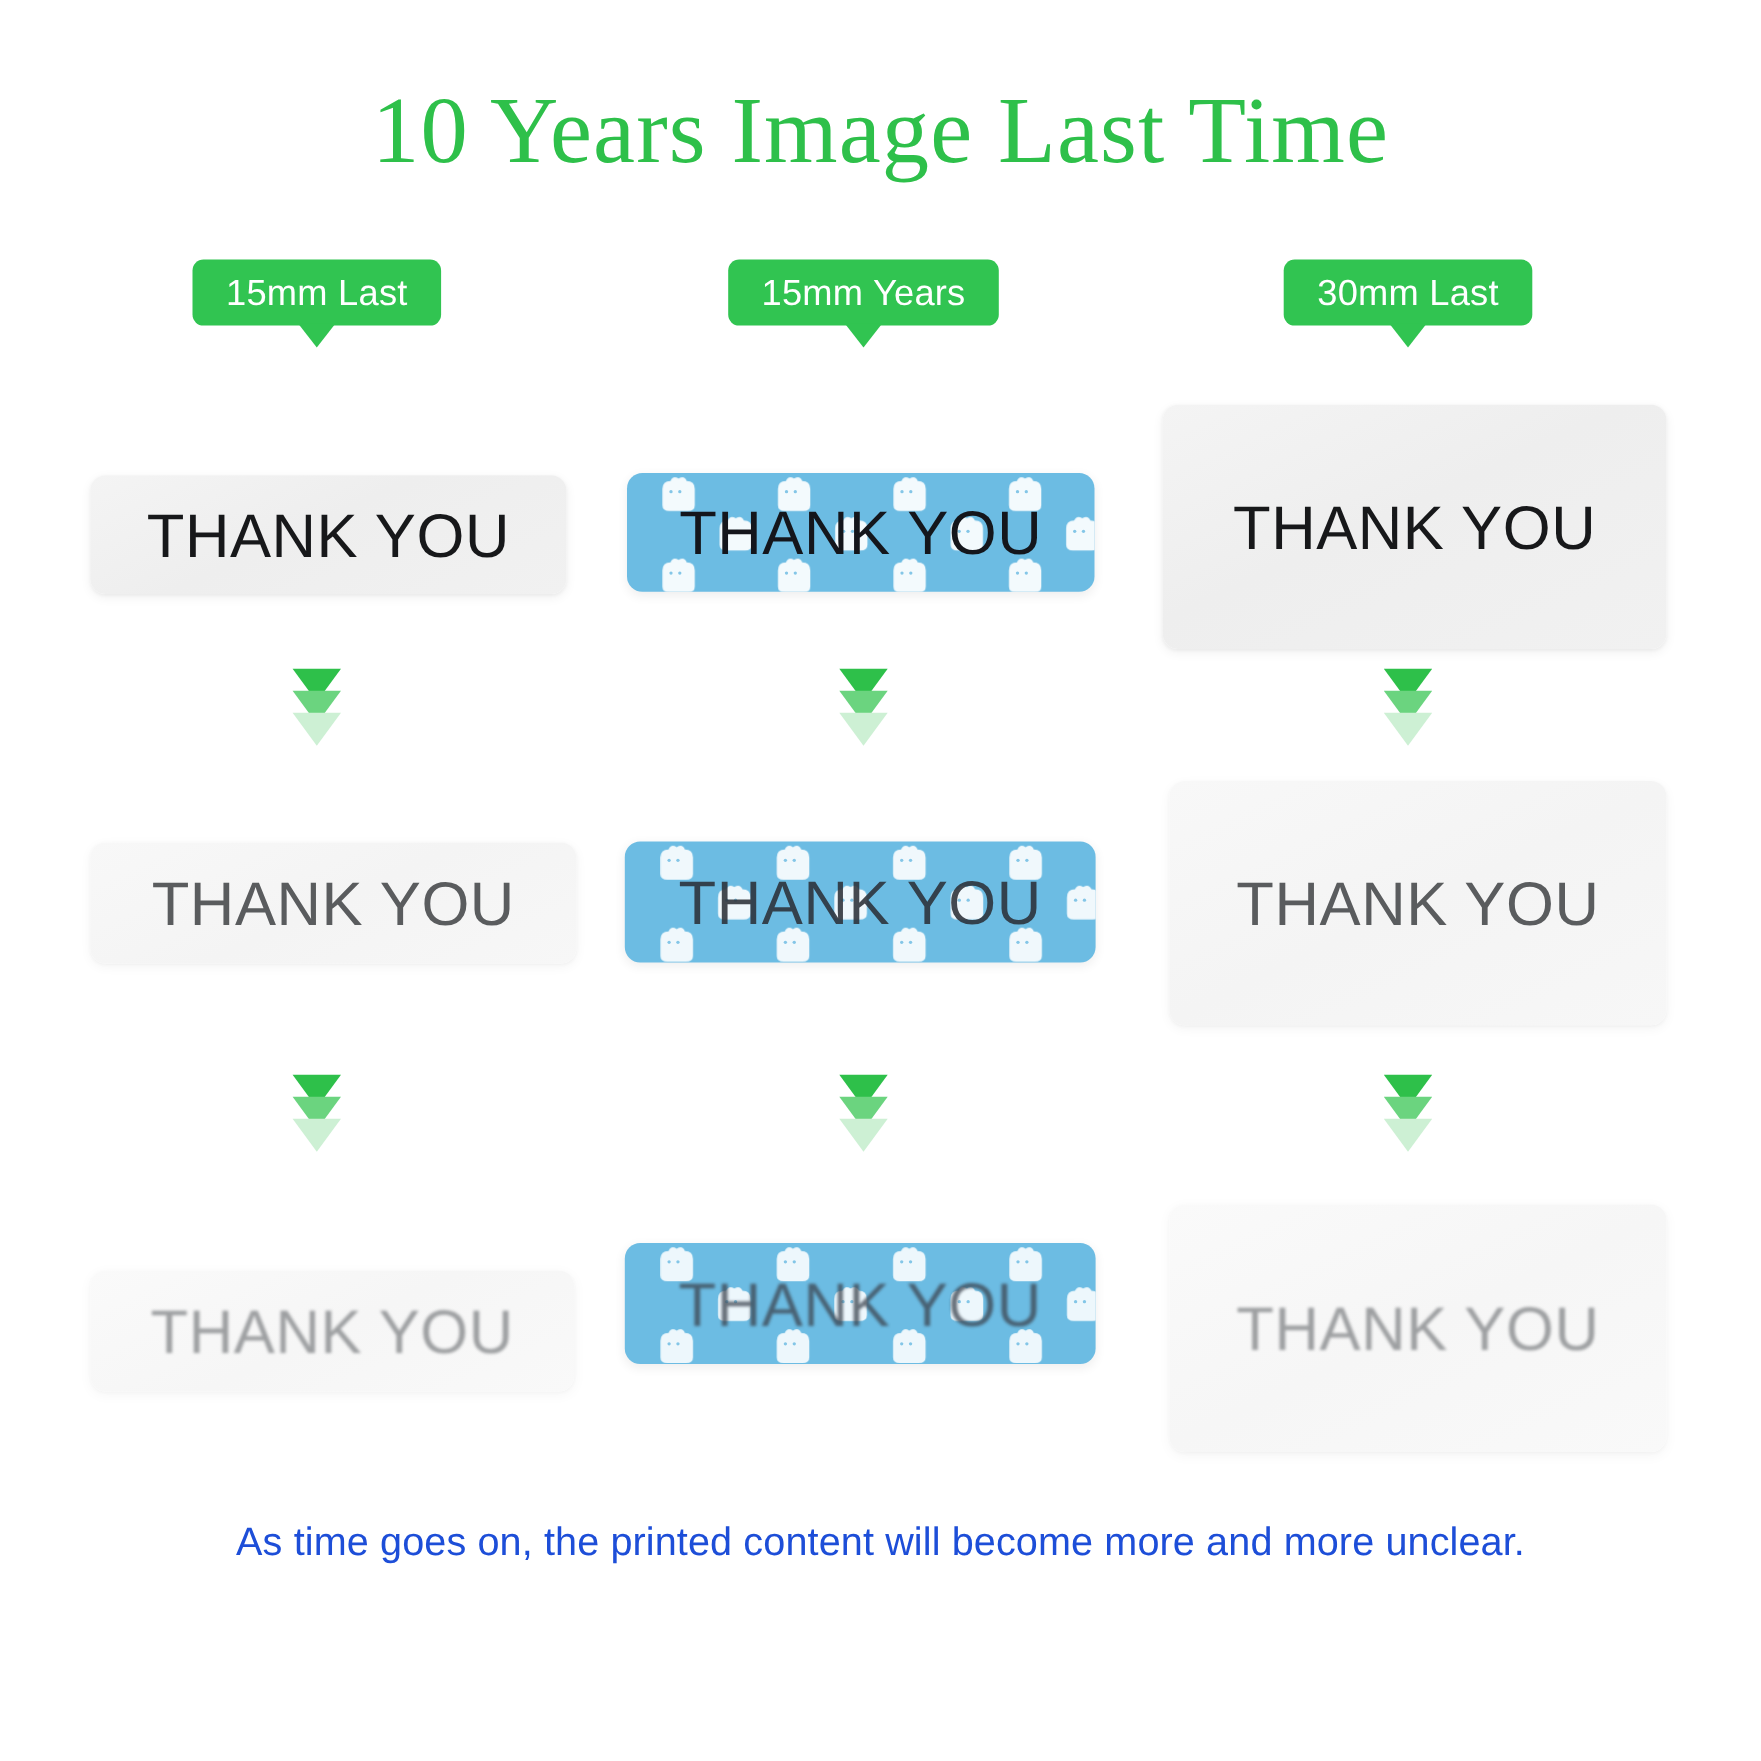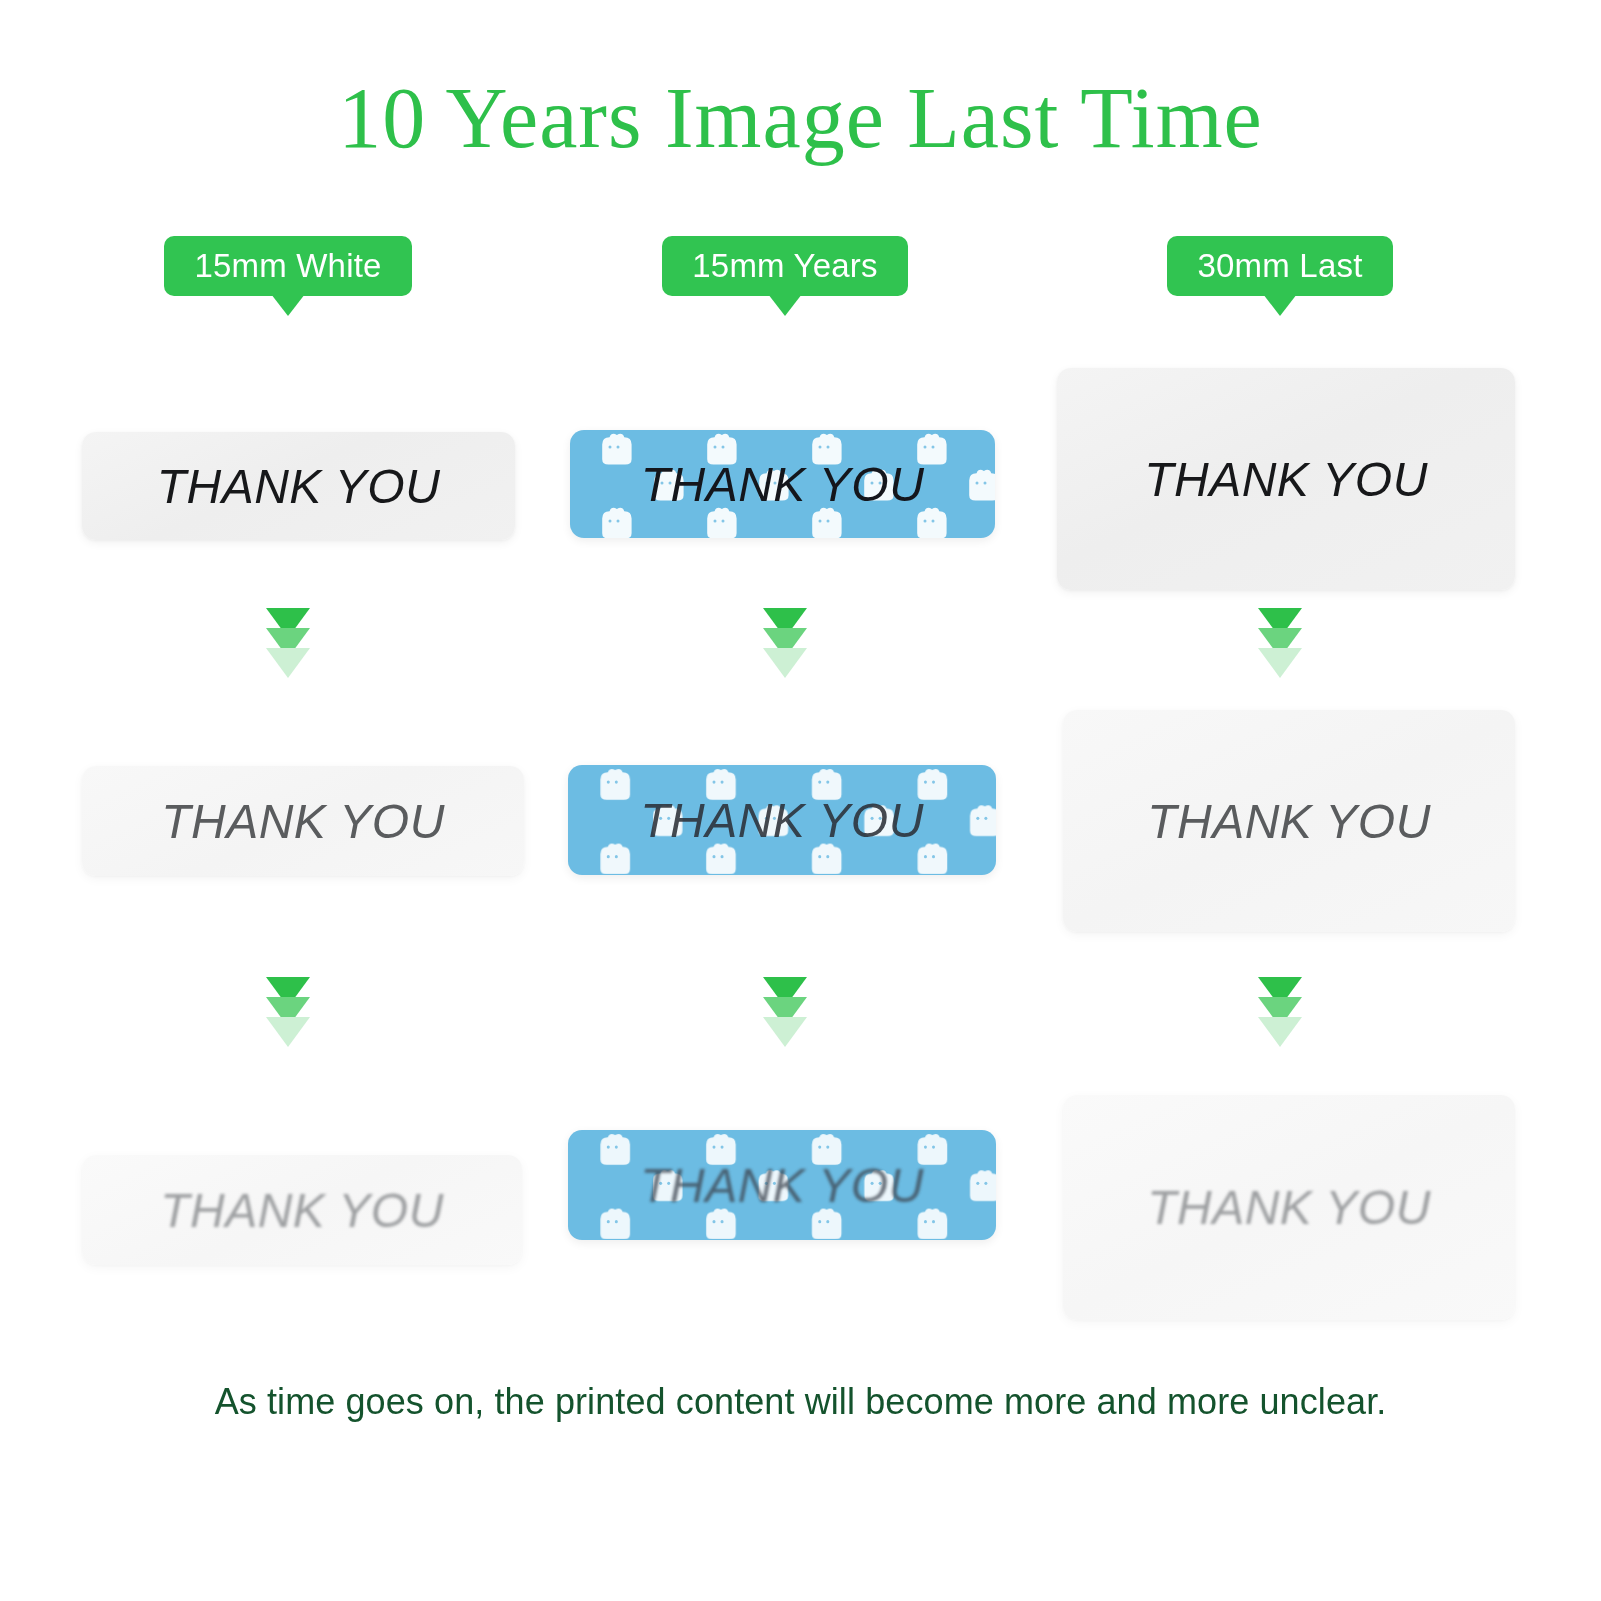--- a/index.html
+++ b/index.html
@@ -112,26 +112,25 @@
   }
   .bear-pattern {
     position: absolute;
     inset: 0;
     pointer-events: none;
   }
 
   .card-text {
     position: relative;
     z-index: 2;
-    font-size: 48px;
+    font-size: 56px;
     font-weight: 400;
     letter-spacing: 0.5px;
     white-space: nowrap;
     font-family: "Liberation Sans", sans-serif;
-    font-style: italic;
   }
   .card-text.t0 { color: #17181a; }
   .card-text.t1 { color: #5a5c5e; }
   .card-text.t2 { color: #9d9fa1; }
   .card-text.b0 { color: #14161c; }
   .card-text.b1 { color: #2c3038; opacity: 0.88; }
   .card-text.b2 { color: #3d4550; opacity: 0.76; }
 
   .blur1 { filter: blur(0.7px); }
   .blur2 { filter: blur(1.5px); }
@@ -157,37 +156,37 @@
 
   
   .caption {
     position: absolute;
     top: 1381px;
     left: 0;
     width: 1601px;
     text-align: center;
     font-size: 36px;
     font-weight: 400;
-    color: #14532d;
+    color: #1d4ed8;
     letter-spacing: 0.1px;
     white-space: nowrap;
   }
 </style>
 </head>
 <body>
 
 <div class="page">
 
   <div class="title">10 Years Image Last Time</div>
 
   <div class="column col-0">
 
     <div class="badge-wrap">
       <div class="badge">
-        <span class="badge-text">15mm White</span>
+        <span class="badge-text">15mm Last</span>
         <span class="badge-tail"></span>
       </div>
     </div>
 
     <div class="label-card paper" style="left:44px; top:432px; width:433px; height:108px;">
       <span class="card-text t0">THANK YOU</span>
     </div>
 
     <div class="arrow-stack" style="top:608px;">
       <span class="tri a0"></span>

